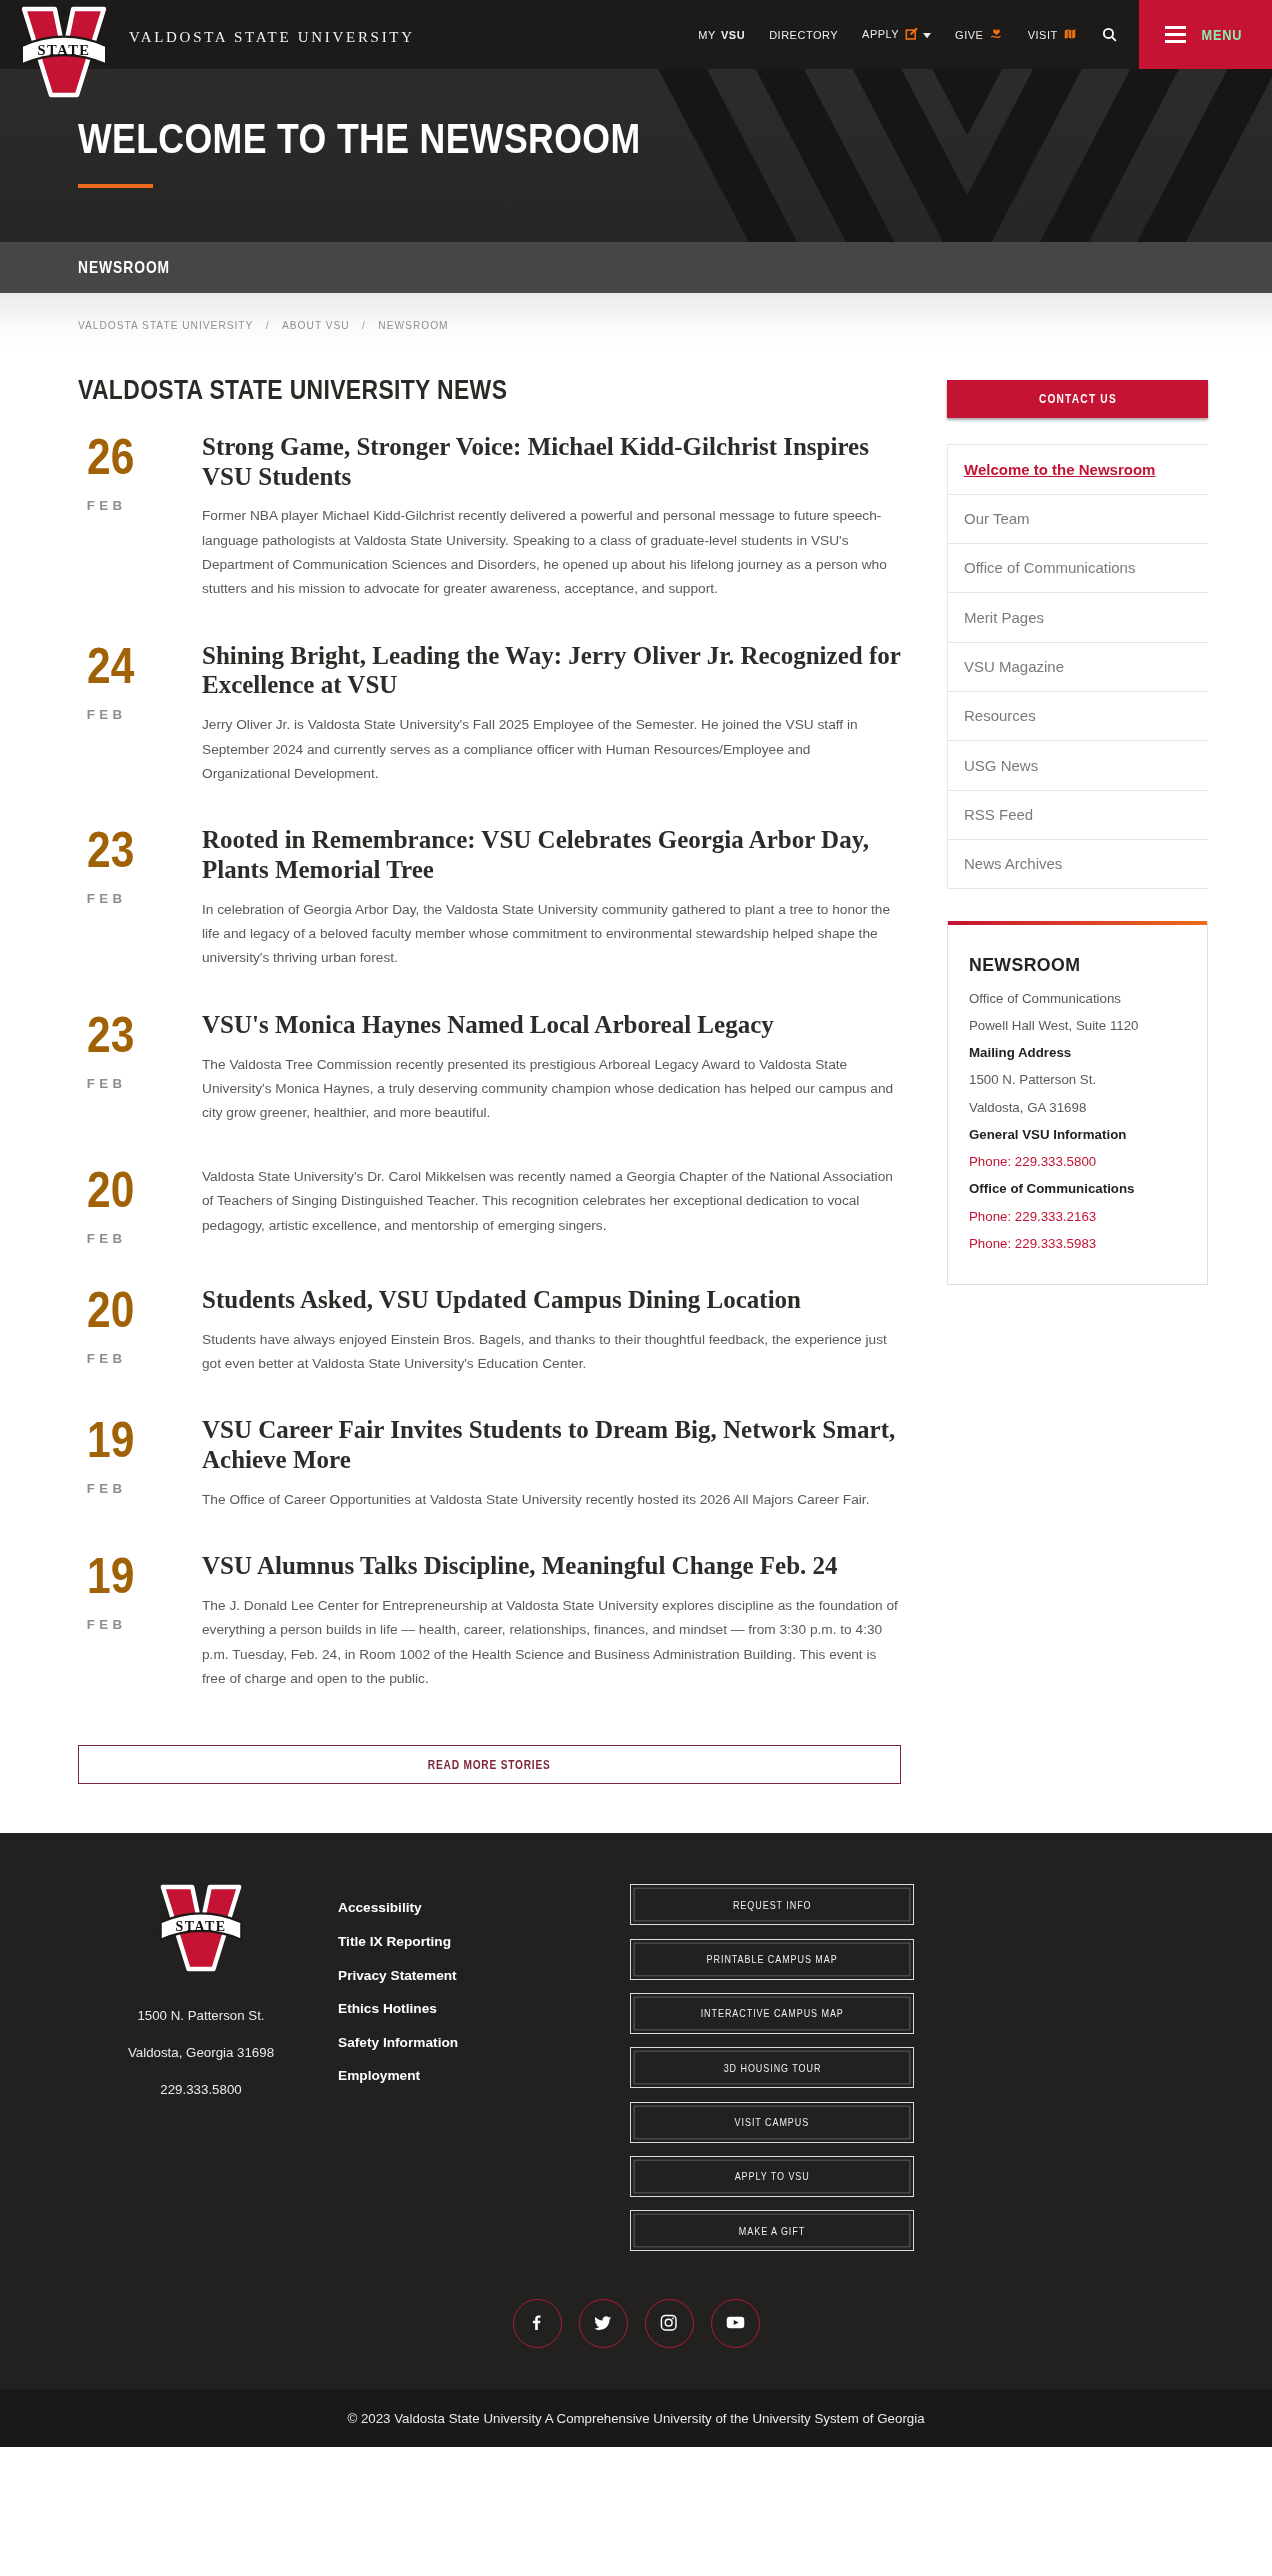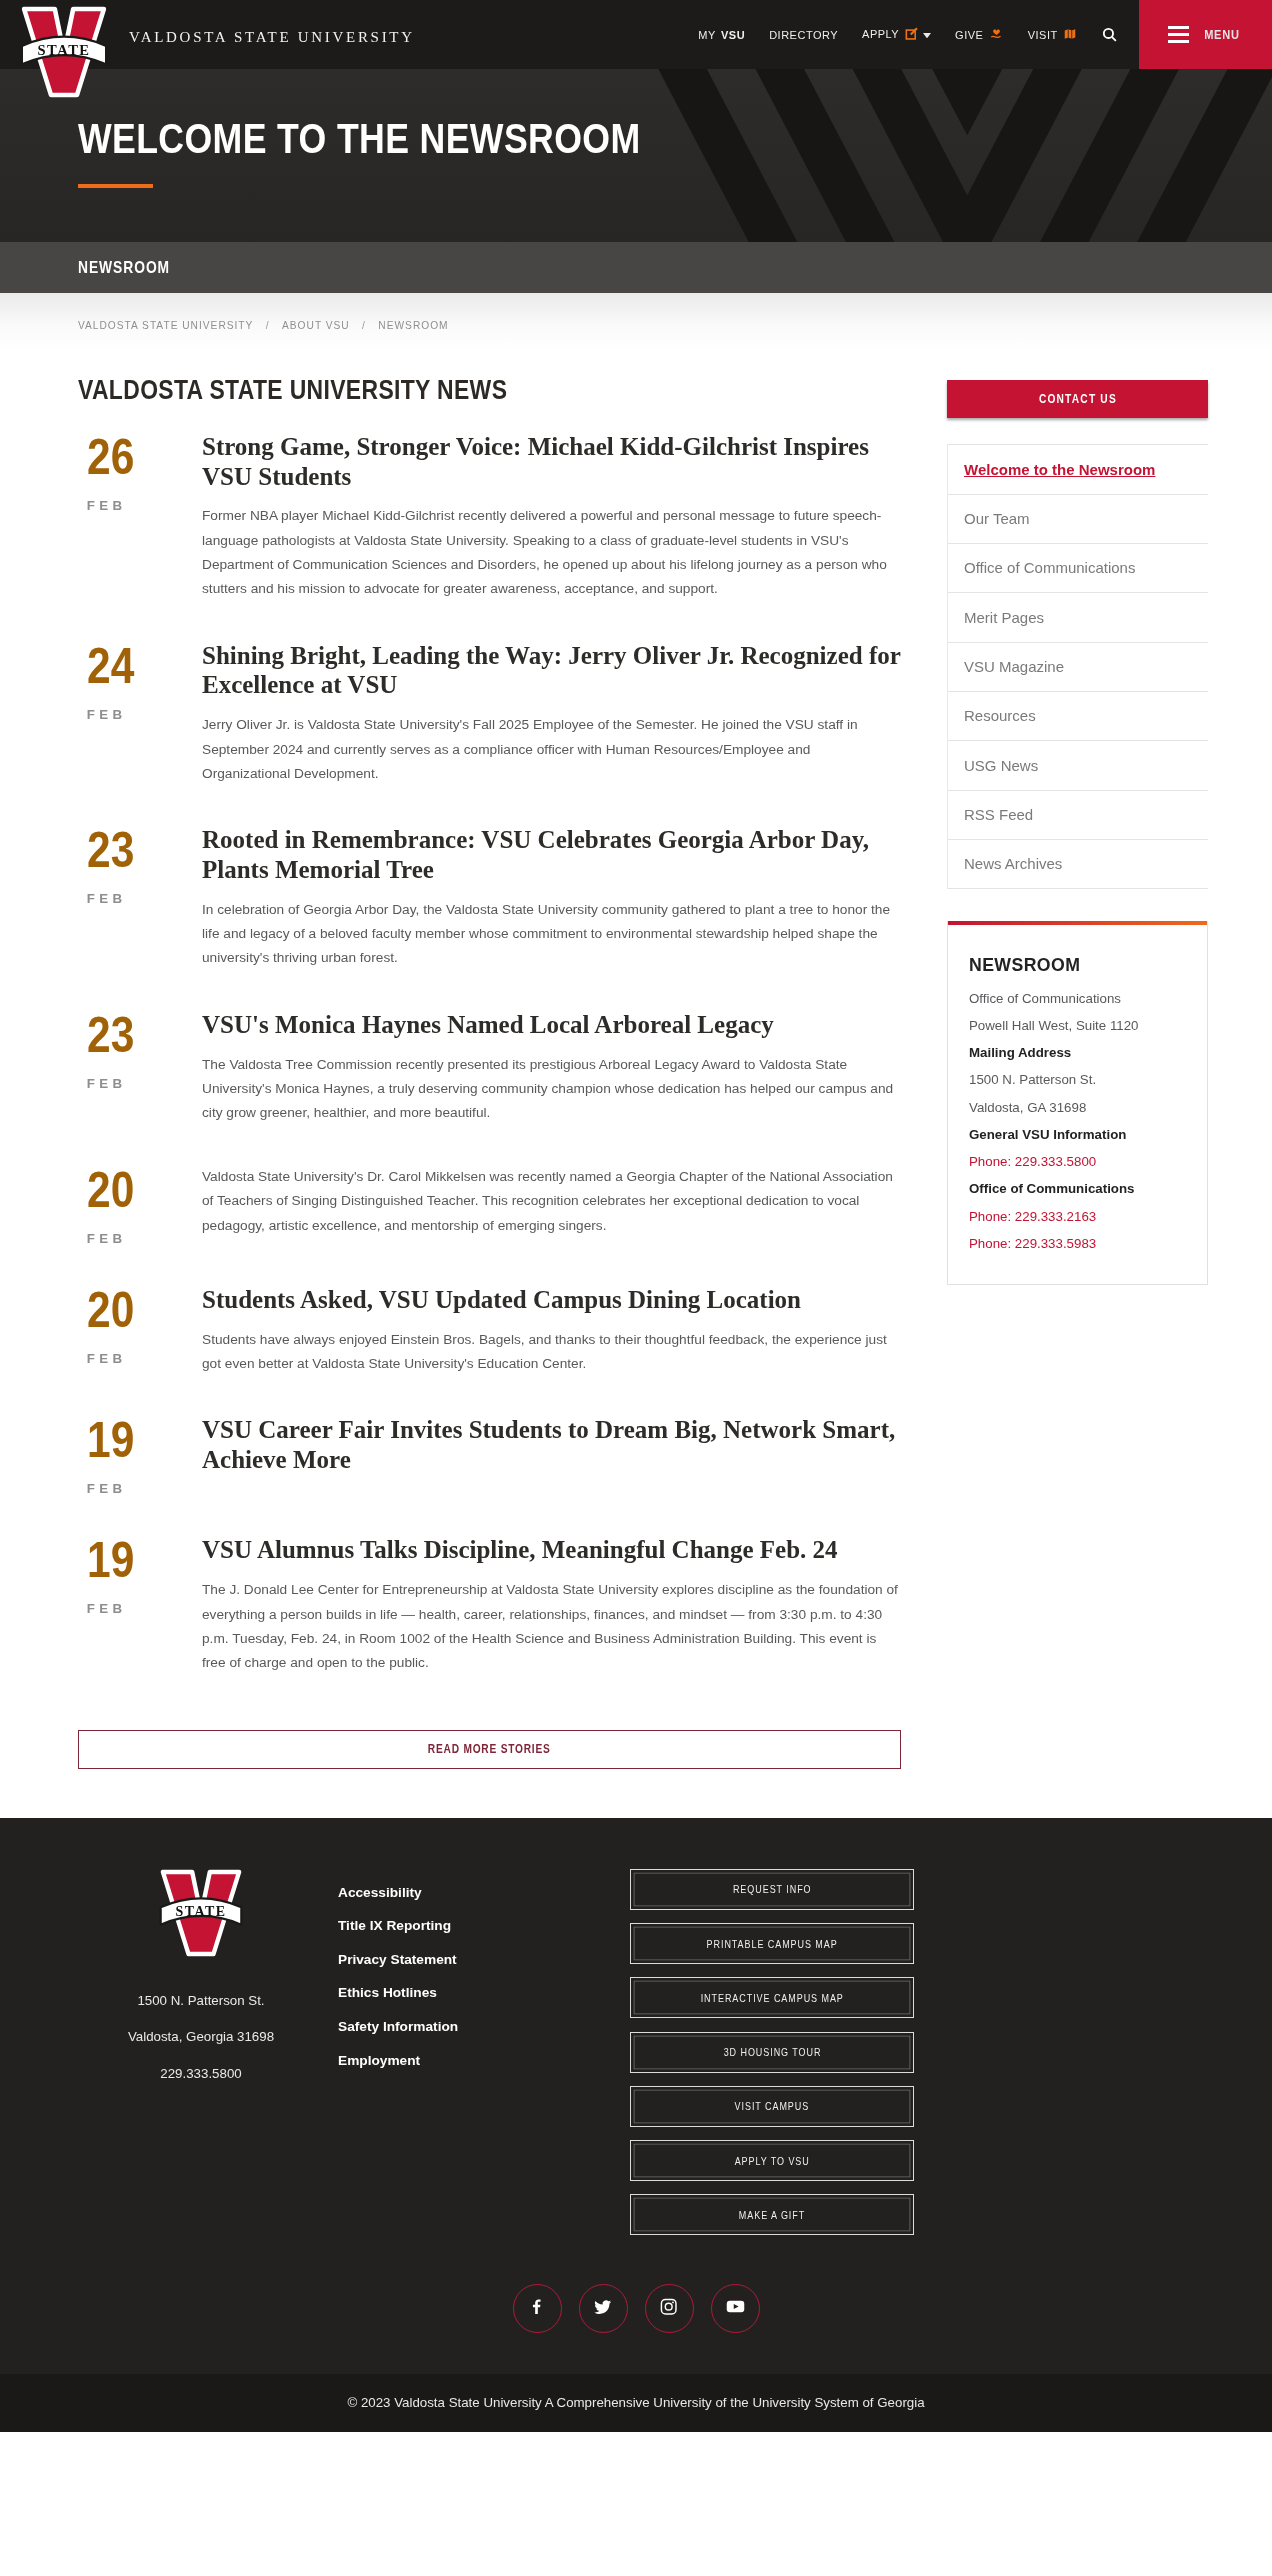--- a/index.html
+++ b/index.html
@@ -13,21 +13,21 @@
   .topbar { position:relative; height:69px; background:#1C1B1A; display:flex; align-items:center; z-index:5; }
   .brand { display:flex; align-items:center; gap:19.4px; padding-left:17.7px; }
   .brand-logo { width:92px; height:92px; margin-top:35px; flex:0 0 auto; }
   .brand-name { font-family:"Liberation Serif",serif; font-size:15px; letter-spacing:2.7px; color:#F2F2F2; margin-top:5.3px; }
   .util { margin-left:auto; display:flex; align-items:center; gap:24px; padding-right:21px; }
   .util-link { color:#EFEFEF; font-size:11px; letter-spacing:0.5px; display:flex; align-items:center; gap:5.3px; cursor:pointer; }
   .util-link b { font-weight:700; }
   .menu-btn { width:133px; height:69px; background:var(--brand-red,#C41333); display:flex; align-items:center; justify-content:center; gap:11.5px; cursor:pointer; border:none; }
   .menu-btn .bars { display:flex; flex-direction:column; gap:3.5px; }
   .menu-btn .bars span { display:block; width:21px; height:3.1px; background:#fff; }
-  .menu-label { color:#e5e5e5; font-size:13px; font-weight:700; letter-spacing:0.9px; }
+  .menu-label { color:#86efac; font-size:15px; font-weight:700; letter-spacing:0.9px; }
 
   
   .hero { position:relative; height:173px; background:linear-gradient(180deg,#2E2C2B,#282625); overflow:hidden; }
   .hero-art { position:absolute; right:0; top:0; height:100%; width:636px; }
   .hero-inner { position:relative; padding:49px 0 0 78px; z-index:2; }
   .hero h1 { color:#fff; font-size:42px; font-weight:700; letter-spacing:0.4px; line-height:1; }
   .hero-rule { width:75px; height:4.4px; background:var(--accent-orange,#EE6B1C); margin-top:24px; }
 
   
   .section-bar { height:51px; background:#474645; display:flex; align-items:center; padding-left:78px; }
@@ -247,20 +247,21 @@
             <p class="a-body">Students have always enjoyed Einstein Bros. Bagels, and thanks to their thoughtful feedback, the experience just got even better at Valdosta State University's Education Center.</p>
           </div>
         </article>
         <article class="story">
           <div class="a-date">
             <div class="a-day"><span class="cond">19</span></div>
             <div class="a-month">FEB</div>
           </div>
           <div class="a-main">
             <h3 class="a-title">VSU Career Fair Invites Students to Dream Big, Network Smart, Achieve More</h3>
+            <p class="a-body">The Office of Career Opportunities at Valdosta State University recently hosted its 2026 All Majors Career Fair.</p>
           </div>
         </article>
         <article class="story">
           <div class="a-date">
             <div class="a-day"><span class="cond">19</span></div>
             <div class="a-month">FEB</div>
           </div>
           <div class="a-main">
             <h3 class="a-title">VSU Alumnus Talks Discipline, Meaningful Change Feb. 24</h3>
             <p class="a-body">The J. Donald Lee Center for Entrepreneurship at Valdosta State University explores discipline as the foundation of everything a person builds in life — health, career, relationships, finances, and mindset — from 3:30 p.m. to 4:30 p.m. Tuesday, Feb. 24, in Room 1002 of the Health Science and Business Administration Building. This event is free of charge and open to the public.</p>

